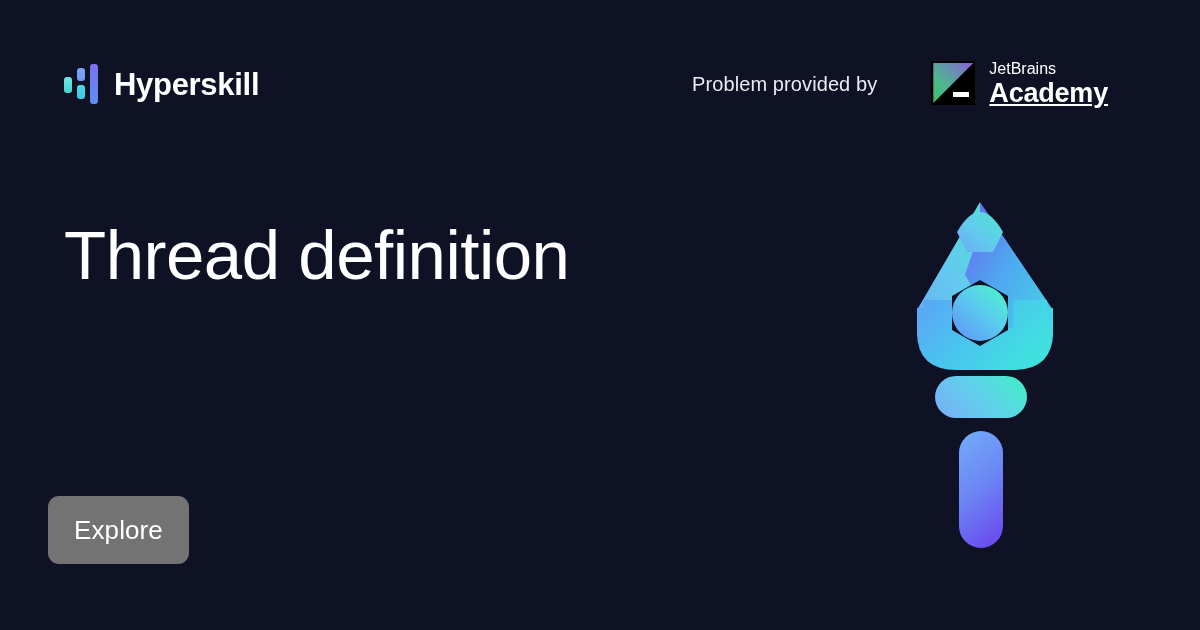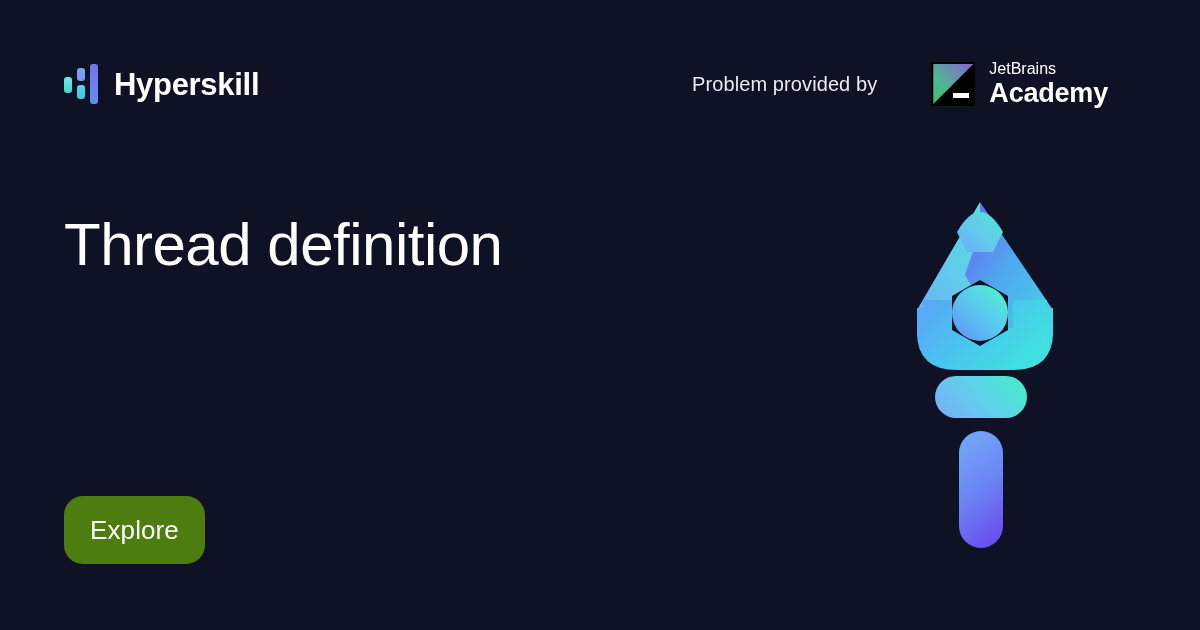--- a/index.html
+++ b/index.html
@@ -89,21 +89,20 @@
   }
   .provider-label {
     color: #e9ebf2;
     font-size: 20px;
     font-weight: normal;
     letter-spacing: 0.1px;
     white-space: nowrap;
   }
   .jb-logo {
     display: flex;
-    align-items: center;
     gap: 14px;
   }
   .jb-mark {
     position: relative;
     width: 44px;
     height: 44px;
     background: #000000;
     flex: 0 0 auto;
     overflow: hidden;
   }
@@ -132,55 +131,56 @@
     font-size: 16px;
     font-weight: normal;
     letter-spacing: 0px;
     margin-bottom: 3px;
   }
   .jb-bottom {
     color: #ffffff;
     font-size: 27px;
     font-weight: bold;
     letter-spacing: -0.2px;
+    text-decoration: underline;
   }
 
   
   .title {
     position: absolute;
     left: 64px;
     top: 170px;
     color: #ffffff;
-    font-size: 60px;
+    font-size: 69px;
     font-weight: normal;
     letter-spacing: -0.5px;
     line-height: 1.15;
     max-width: 800px;
   }
   .subtitle {
     position: absolute;
     left: 64px;
     top: 275px;
     color: #eceef5;
     font-size: 29px;
     font-weight: normal;
     letter-spacing: 0.1px;
     line-height: 1.3;
     max-width: 800px;
   }
 
   .cta {
     position: absolute;
-    left: 64px;
+    left: 48px;
     top: 496px;
     width: 141px;
     height: 68px;
-    background: #4d7c0f;
+    background: #737373;
     border: none;
-    border-radius: 19px;
+    border-radius: 11px;
     color: #ffffff;
     font-family: "Liberation Sans", sans-serif;
     font-size: 26px;
     font-weight: normal;
     letter-spacing: 0.1px;
     cursor: pointer;
     padding: 0;
   }
 
   

